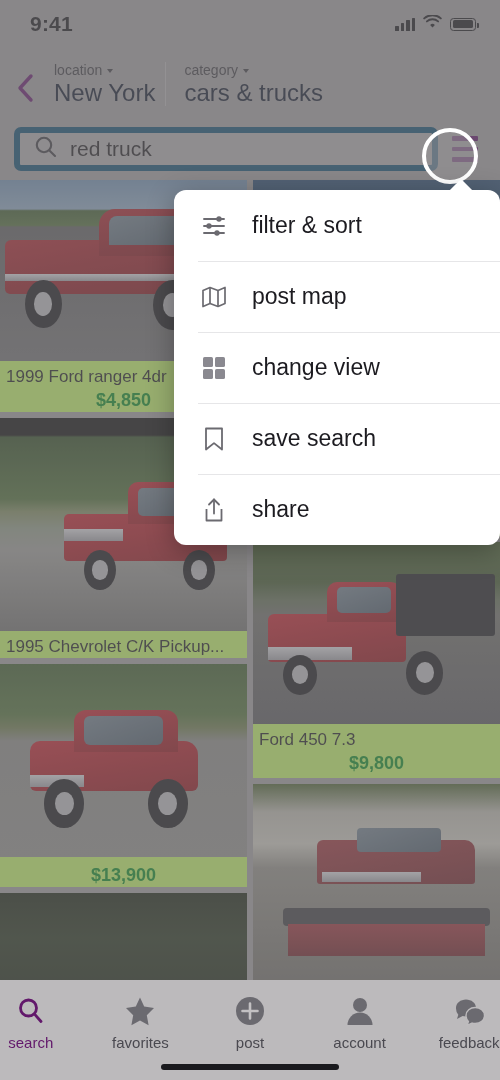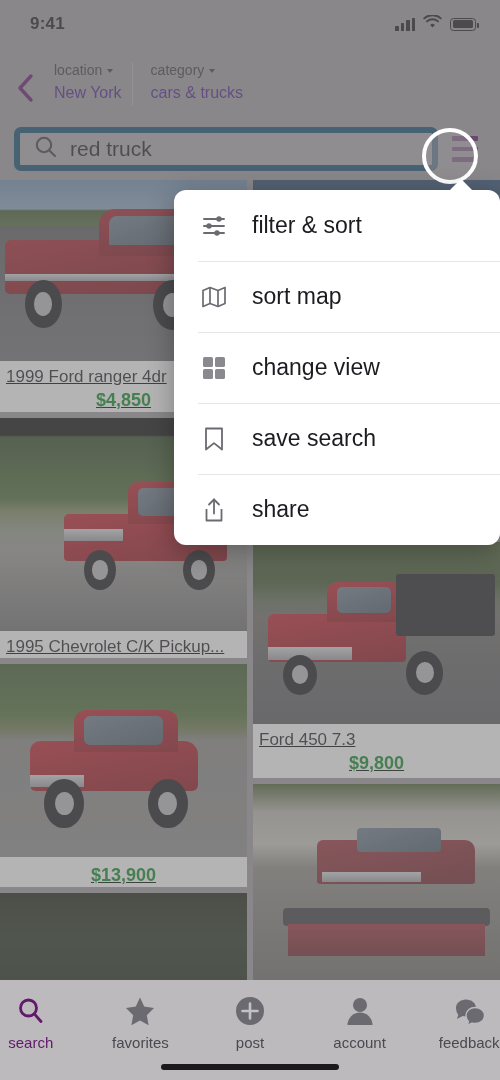--- a/index.html
+++ b/index.html
@@ -17,42 +17,42 @@
     background:rgba(120,118,120,0.55);
     z-index:40; pointer-events:none;
   }
 
   
   .statusbar {
     position:absolute; top:0; left:0; width:500px; height:48px;
     display:flex; align-items:center; justify-content:space-between;
     padding:0 24px 0 30px; z-index:10;
   }
-  .status-time { font-size:17px; font-weight:bold; color:#15141a; letter-spacing:0.2px; }
+  .status-time { font-size:21px; font-weight:bold; color:#15141a; letter-spacing:0.2px; }
   .status-right { display:flex; align-items:center; gap:8px; }
   .sig { display:flex; align-items:flex-end; gap:2px; height:13px; }
   .sig i { display:block; width:3.5px; background:#15141a; border-radius:0.5px; }
   .sig i:nth-child(1){height:5px;} .sig i:nth-child(2){height:8px;}
   .sig i:nth-child(3){height:10.5px;} .sig i:nth-child(4){height:13px;}
   .batt { width:26px; height:13px; border:1.6px solid #15141a; border-radius:3.5px; padding:1.6px; position:relative; }
   .batt::after{content:"";position:absolute;right:-3.6px;top:4px;width:2px;height:5px;background:#15141a;border-radius:0 1px 1px 0;}
   .batt i { display:block; width:100%; height:100%; background:#15141a; border-radius:1.6px; }
 
   
   .header {
     position:absolute; top:48px; left:0; width:500px; height:72px;
     display:flex; align-items:center; z-index:10;
   }
   .back-btn { width:50px; display:flex; align-items:center; justify-content:center; padding-top:8px; }
   .back-btn svg { display:block; }
   .hdr-seg { display:flex; flex-direction:column; justify-content:center; padding-left:4px; }
   .hdr-seg.cat { border-left:1px solid #b4b1b4; padding-left:18px; margin-left:10px; }
   .hdr-kicker { font-size:14px; color:#3b3a40; line-height:17px; display:flex; align-items:center; gap:5px; }
   .caret { width:0;height:0;border-left:3.6px solid transparent;border-right:3.6px solid transparent;border-top:4.6px solid #3b3a40; display:inline-block; }
-  .hdr-value { font-size:16px; color:#4c1d95; line-height:26px; margin-top:1px; }
+  .hdr-value { font-size:24px; color:#0f172a; line-height:26px; margin-top:1px; }
 
   
   .searchrow {
     position:absolute; top:125px; left:0; width:500px; height:48px;
     display:flex; align-items:center; padding:0 14px; z-index:10;
   }
   .searchbox {
     flex:1; height:44px; background:rgba(180,178,180,0.62);
     border:6px solid #0c4a6e; border-radius:7px;
     display:flex; align-items:center; padding:0 14px; gap:12px;
@@ -68,21 +68,21 @@
     background:rgba(150,148,150,0.45); z-index:45;
   }
 
   
   .grid {
     position:absolute; top:180px; left:0; width:500px; height:800px;
     display:flex; gap:6px; padding:0 0 0 0; z-index:5; overflow:hidden;
   }
   .col { width:247px; display:flex; flex-direction:column; gap:6px; }
   .col.right { padding-top:0; }
-  .card { background:#ffffff; overflow:hidden;text-decoration:underline; }
+  .card { background:#bef264; overflow:hidden; }
   .card .photo { width:100%; display:block; position:relative; overflow:hidden; }
   .card .meta { padding:5px 6px 8px 6px; }
   .card .title { font-size:17px; color:#1d1c20; white-space:nowrap; overflow:hidden; text-overflow:ellipsis; line-height:21px; }
   .card .price { font-size:18px; color:#0a8a21; font-weight:bold; line-height:22px; margin-top:2px;text-align:center; }
 
   
   .ph { position:absolute; inset:0; }
   .scene-ranger { background:
       linear-gradient(#6f8fb0 0%,#8aa5bf 16%,#3d5a2e 17%,#4e6b38 25%,#5b5b5c 26%,#6e6e70 100%); }
   .scene-chevy { background:
@@ -329,21 +329,21 @@
     <span class="mi-label">filter &amp; sort</span>
   </div>
 
   <div class="menu-item">
     <span class="mi-icon">
       <svg width="28" height="28" viewBox="0 0 28 28">
         <path d="M3 7.5 10 4.5l8 3 7-3v16l-7 3-8-3-7 3z" stroke="#6b6a70" stroke-width="1.7" fill="none" stroke-linejoin="round"></path>
         <path d="M10 4.5v16M18 7.5v16" stroke="#6b6a70" stroke-width="1.7" fill="none"></path>
       </svg>
     </span>
-    <span class="mi-label">sort map</span>
+    <span class="mi-label">post map</span>
   </div>
 
   <div class="menu-item">
     <span class="mi-icon">
       <svg width="28" height="28" viewBox="0 0 28 28">
         <rect x="3" y="3" width="10" height="10" rx="1.6" fill="#8a8990"></rect>
         <rect x="15" y="3" width="10" height="10" rx="1.6" fill="#8a8990"></rect>
         <rect x="3" y="15" width="10" height="10" rx="1.6" fill="#8a8990"></rect>
         <rect x="15" y="15" width="10" height="10" rx="1.6" fill="#8a8990"></rect>
       </svg>

